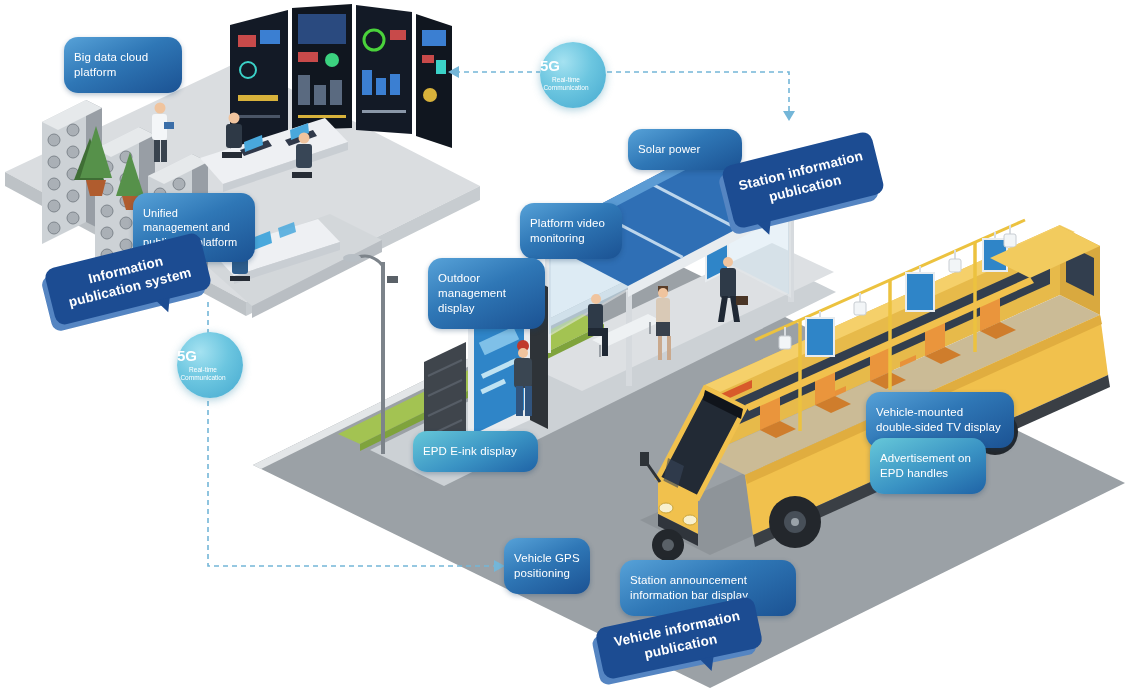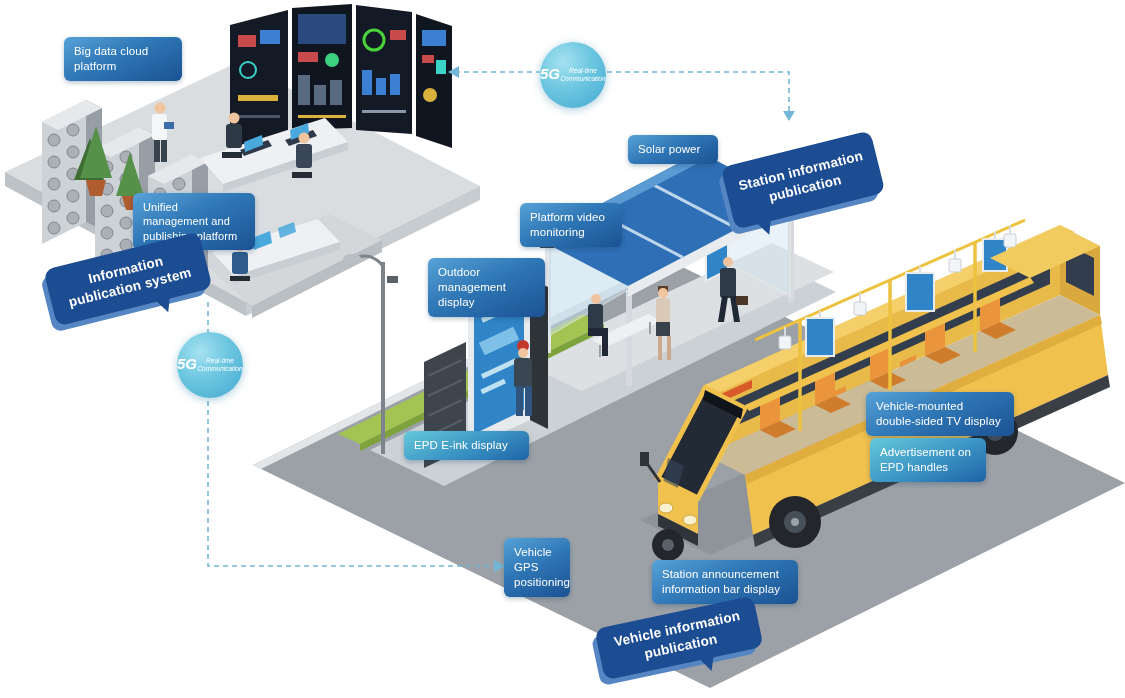--- a/index.html
+++ b/index.html
@@ -12,22 +12,22 @@
     overflow: hidden;
     font-family: "Liberation Sans", sans-serif;
   }
   .scene-svg { position:absolute; inset:0; width:1125px; height:698px; }
 
   .label {
     position: absolute;
     color: #fff;
     font-size: 11.5px;
     line-height: 1.3;
-    padding: 7px 10px;
-    border-radius: 6px;
+    padding: 13px 10px;
+    border-radius: 14px;
     background: linear-gradient(155deg, #57a2d8 0%, #2f77b6 45%, #1b5293 100%);
     box-shadow: 0 2px 5px rgba(20,60,100,.30);
     font-weight: 500;
     letter-spacing: .1px;
     z-index: 5;
   }
   .label--teal {
     background: linear-gradient(155deg, #66c8d9 0%, #3a93c4 55%, #1f63a6 100%);
   }
 
@@ -59,26 +59,25 @@
   .bubble--info::after    { left: 64%; }
   .bubble--station::after { left: 14%; }
   .bubble--vehicle::after { left: 60%; }
 
   .badge5g {
     position: absolute;
     width: 66px; height: 66px;
     border-radius: 50%;
     background: radial-gradient(circle at 35% 30%, #a5e2f1 0%, #6cc6e0 45%, #44a8cf 100%);
     color: #fff;
-    display: flex; flex-direction: row;
-    align-items: center; justify-content: center;
+    display: flex; flex-direction: column;
+    align-items: flex-start; justify-content: center;
     text-align: center;
     box-shadow: 0 2px 8px rgba(70,150,180,.45);
     z-index: 7;
-    font-style: italic;
   }
   .badge5g .t { font-size: 15px; font-weight: 700; line-height: 1; margin-bottom: 3px; }
   .badge5g .s { font-size: 6.5px; line-height: 1.3; width: 52px; }
 </style>
 </head>
 <body>
 
 <div class="stage">
 
   <svg class="scene-svg" viewBox="0 0 1125 698">
@@ -378,29 +377,29 @@
       <path d="M208,302 V566 H496"></path>
     </g>
     <g fill="#74b6d8">
       <polygon points="448,72 459,66 459,78"></polygon>
       <polygon points="789,121 783,111 795,111"></polygon>
       <polygon points="505,566 494,560 494,572"></polygon>
     </g>
   </svg>
 
   <div class="label" style="left:64px;top:37px;width:118px">Big data cloud platform</div>
-  <div class="label" style="left:628px;top:135px;width:90px">Solar power</div>
+  <div class="label" style="left:628px;top:129px;width:114px">Solar power</div>
   <div class="label" style="left:520px;top:203px;width:102px">Platform video monitoring</div>
   <div class="label" style="left:428px;top:258px;width:117px">Outdoor management display</div>
   <div class="label" style="left:133px;top:193px;width:122px;font-size:11px">Unified management and publishing platform</div>
-  <div class="label label--teal" style="left:404px;top:431px;width:125px">EPD E-ink display</div>
+  <div class="label label--teal" style="left:413px;top:431px;width:125px">EPD E-ink display</div>
   <div class="label" style="left:866px;top:392px;width:148px">Vehicle-mounted double-sided TV display</div>
   <div class="label label--teal" style="left:870px;top:438px;width:116px">Advertisement on EPD handles</div>
-  <div class="label" style="left:504px;top:538px;width:66px">Vehicle GPS positioning</div>
-  <div class="label" style="left:652px;top:560px;width:146px">Station announcement information bar display</div>
+  <div class="label" style="left:504px;top:538px;width:86px">Vehicle GPS positioning</div>
+  <div class="label" style="left:620px;top:560px;width:176px">Station announcement information bar display</div>
 
   <div class="bubble bubble--info" style="left:48px;top:250px;width:160px;height:58px;transform:rotate(-14deg)">
     <span>Information publication system</span>
   </div>
   <div class="bubble bubble--station" style="left:726px;top:148px;width:154px;height:64px;transform:rotate(-14deg)">
     <span>Station information publication</span>
   </div>
   <div class="bubble bubble--vehicle" style="left:598px;top:612px;width:162px;height:52px;transform:rotate(-12deg)">
     <span>Vehicle information publication</span>
   </div>

